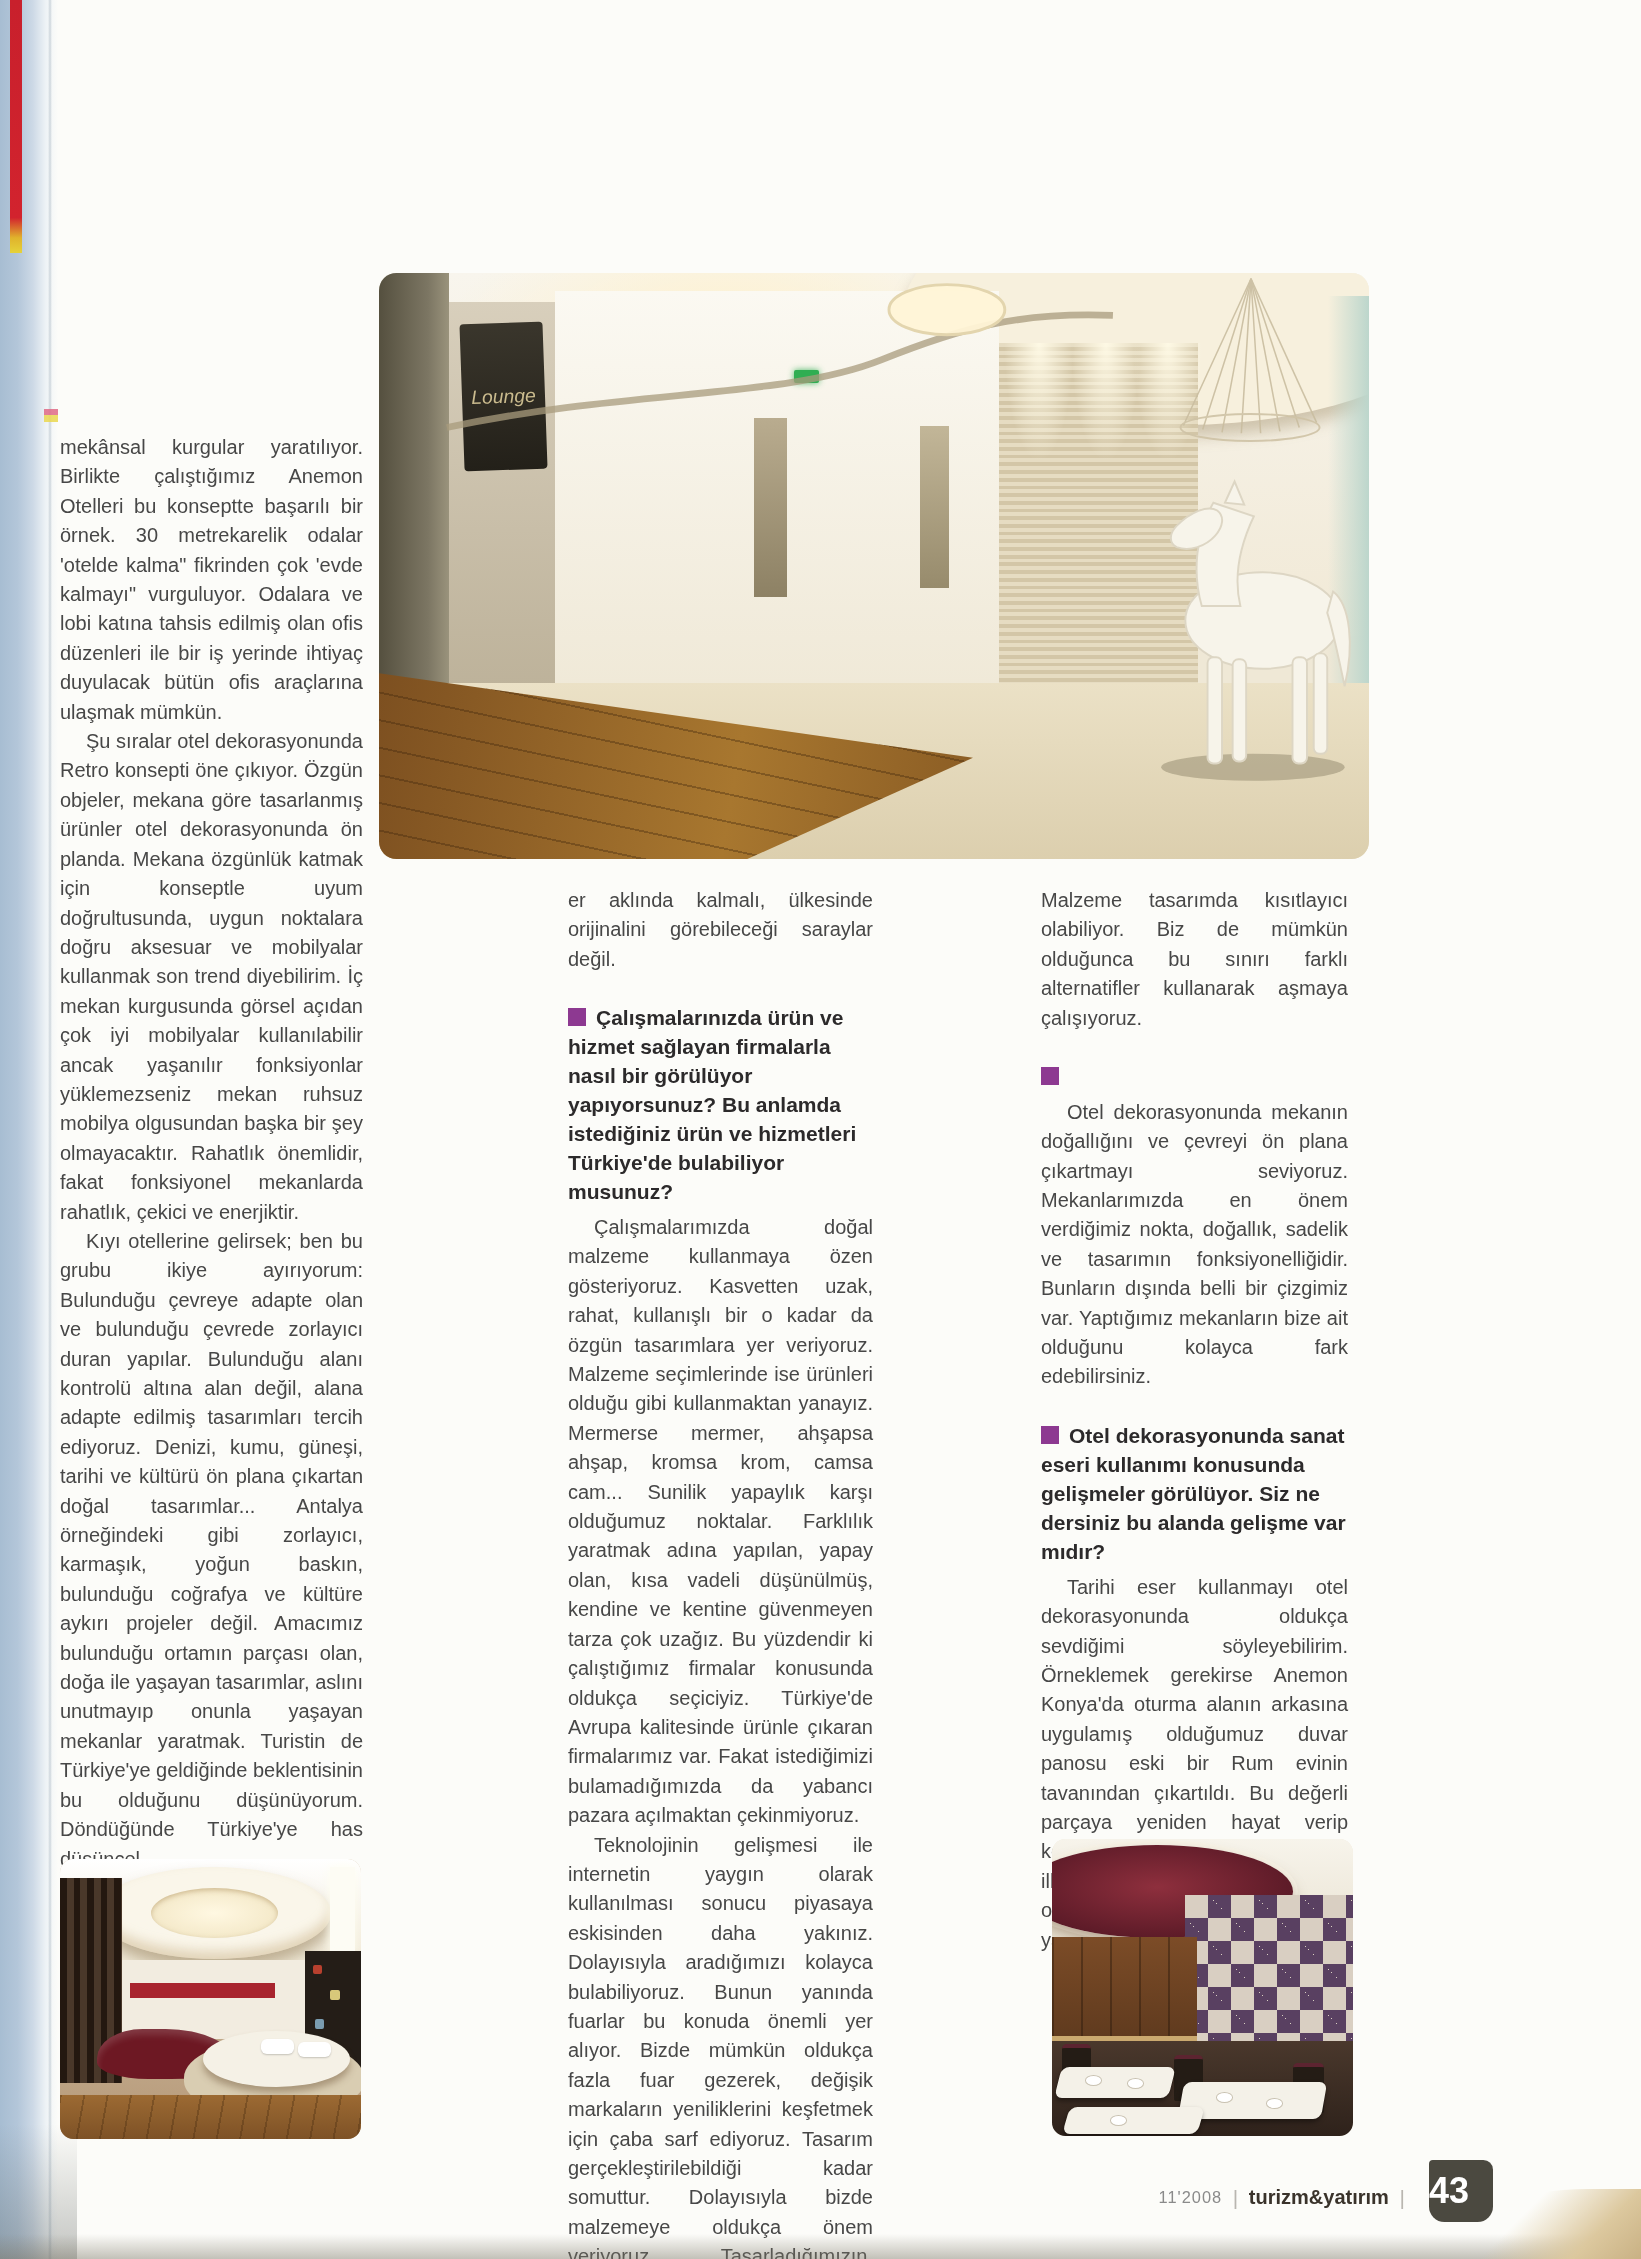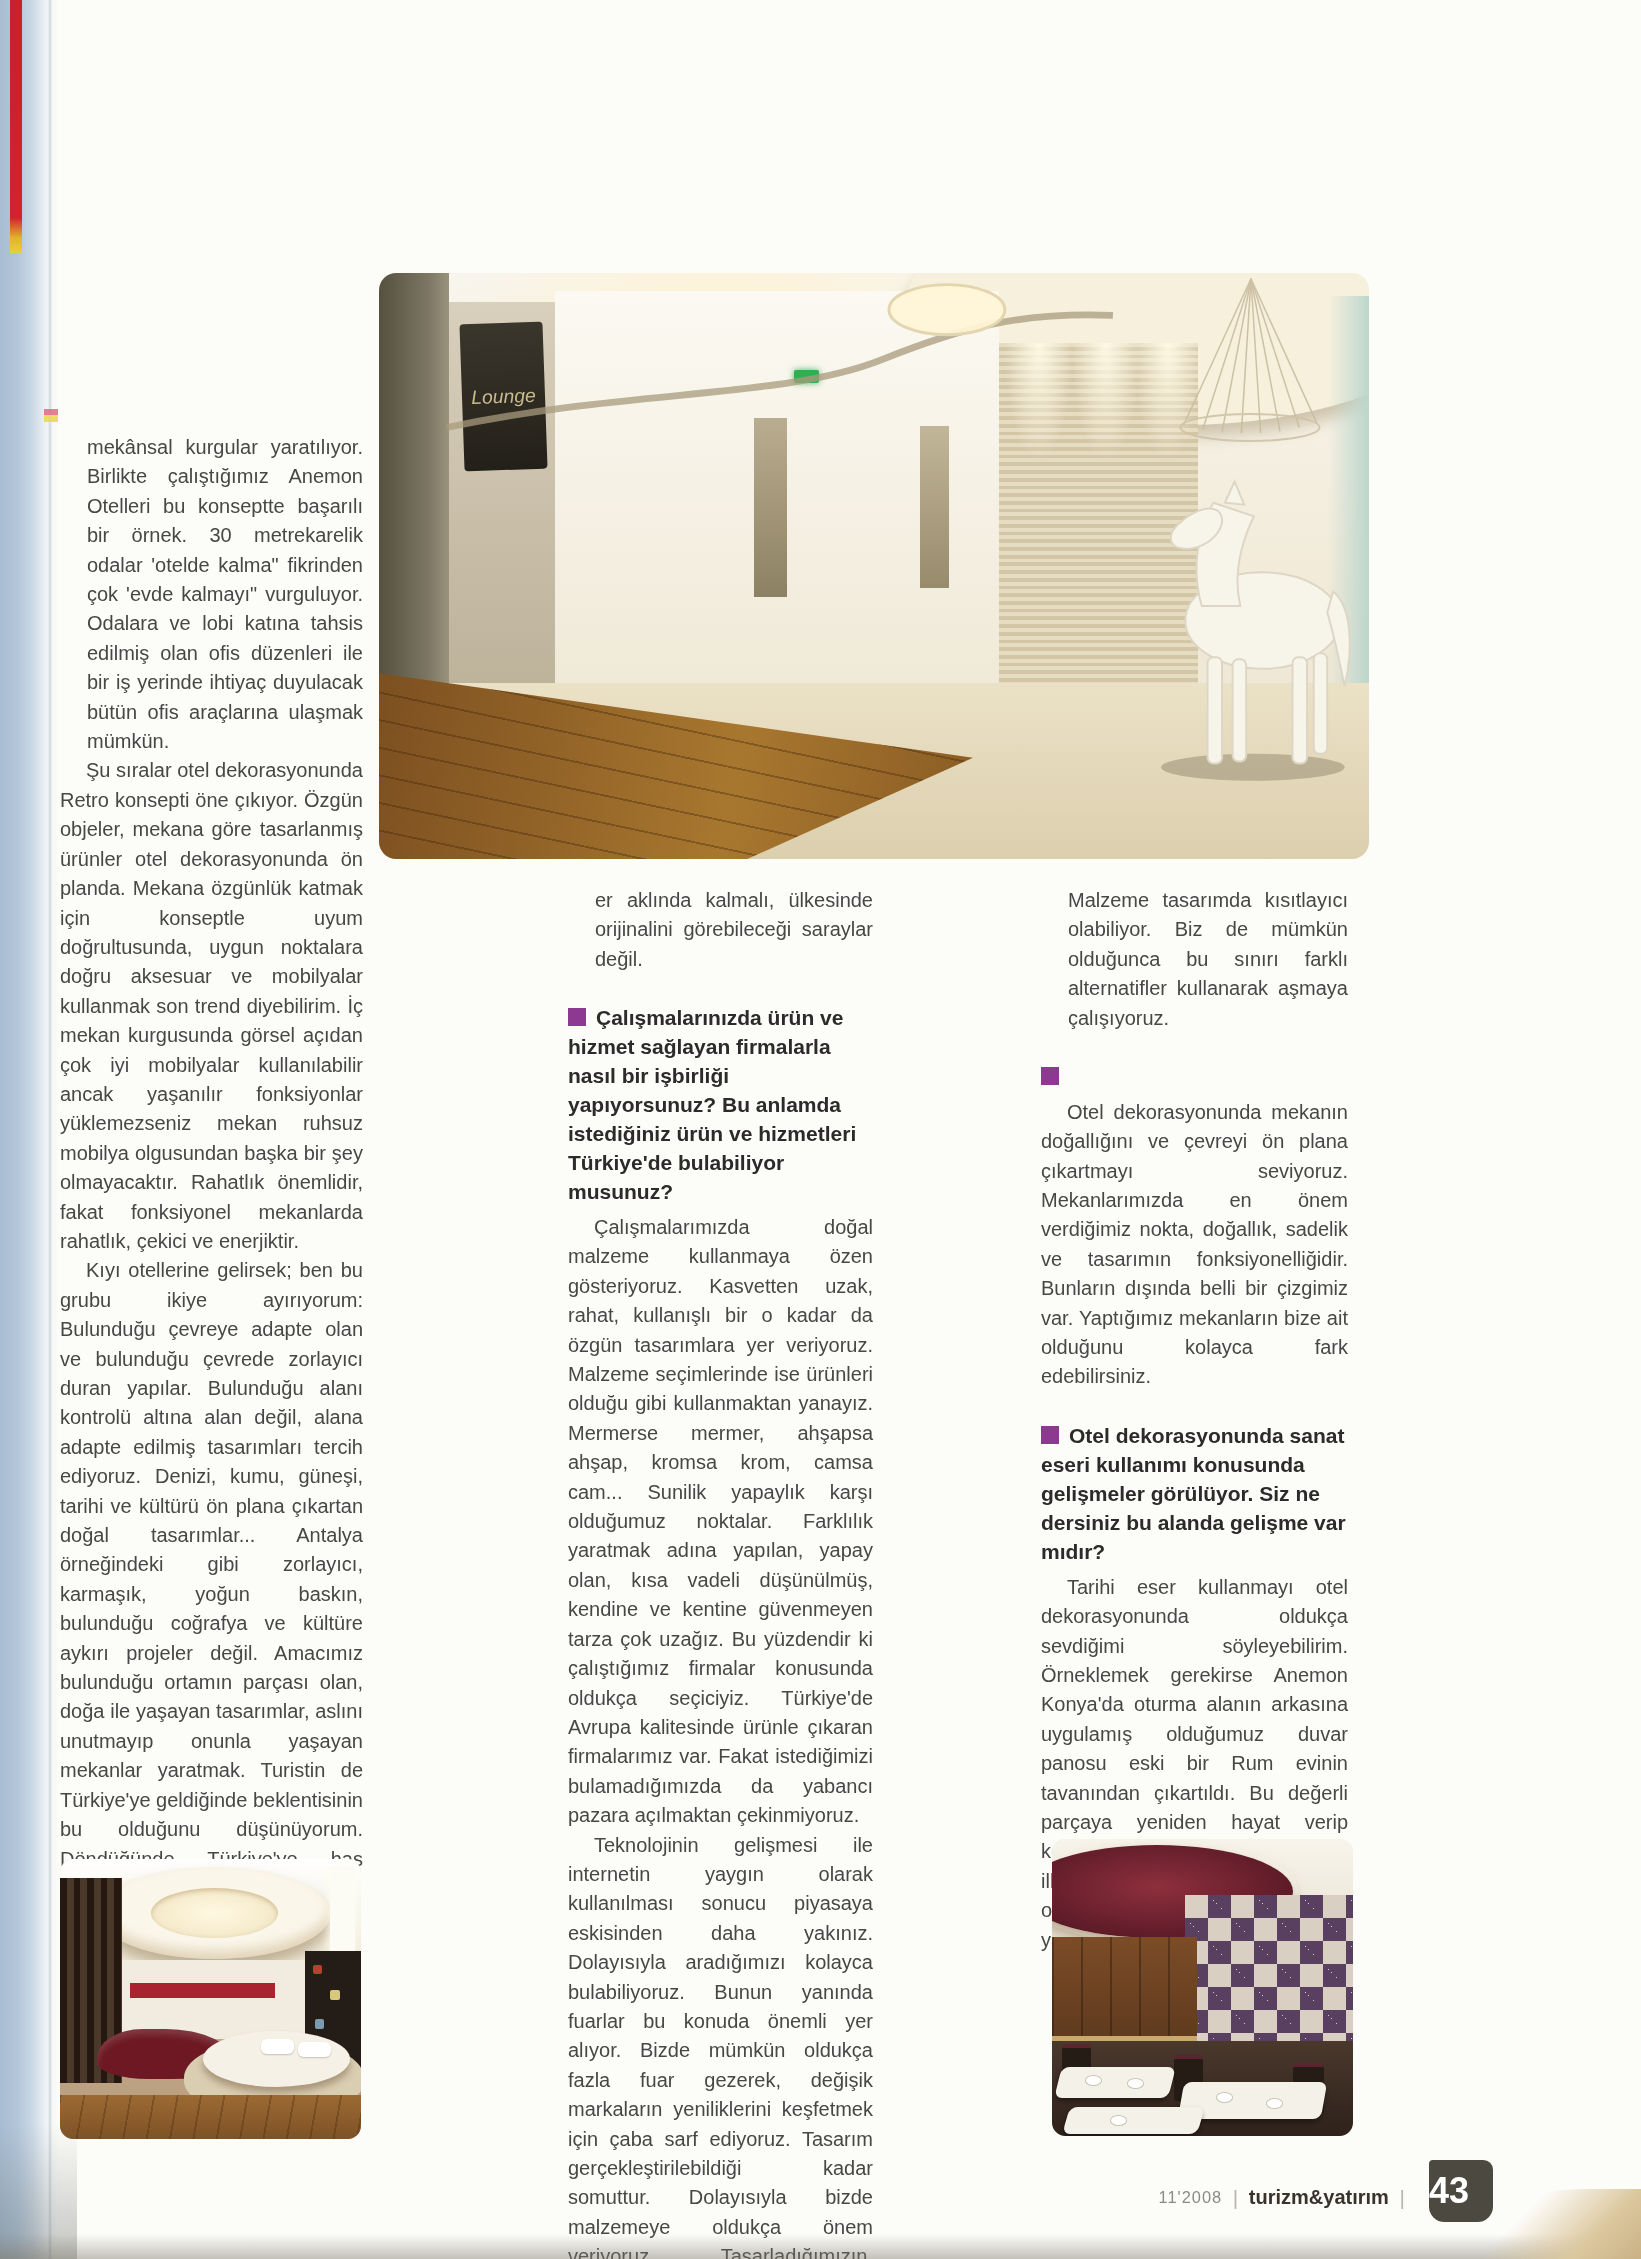--- a/index.html
+++ b/index.html
@@ -24,21 +24,21 @@
     border-radius:70% 0 0 0;}
 
   
   .col{position:absolute;color:#474747;}
   .col1{left:60px;top:433px;width:303px;}
   .col2{left:568px;top:886px;width:305px;}
   .col3{left:1041px;top:886px;width:307px;}
   .body{font-size:20px;line-height:29.4px;text-align:justify;margin:0;color:#474747;}
   .body.indent{text-indent:26px;}
   .q{font-size:21px;line-height:29px;font-weight:bold;color:#2c2a2b;margin:29px 0 6.8px 0;text-align:left;}
-  .col > :first-child{margin-top:0;margin-left:27px;}
+  .col > :first-child{margin-top:0;}
   .sq{display:inline-block;width:18.3px;height:18.3px;background:#8d3991;margin-right:9.7px;vertical-align:-1px;}
 
   
   .footer{position:absolute;left:0;top:2160px;width:1493px;display:flex;justify-content:flex-end;align-items:center;}
   .issue{font-size:16.4px;color:#8a8a8a;letter-spacing:1px;align-self:center;margin-top:13.5px;}
   .sep{color:#b9b6b0;font-size:21px;margin:13.5px 10.6px 0 10.6px;font-weight:normal;}
   .mag{font-size:20px;font-weight:bold;color:#3a332b;margin-top:13.5px;}
   .pagenum{width:64px;height:62px;margin-left:13.5px;background:#4b4940;border-radius:3.9px 9.7px 15.4px 15.4px;
     color:#ffffff;font-size:36px;font-weight:bold;display:flex;align-items:center;justify-content:flex-start;}
 
@@ -188,21 +188,21 @@
   </div>
 
   <div class="col col1">
     <p class="body">mekânsal kurgular yaratılıyor. Birlikte çalıştığımız Anemon Otelleri bu konseptte başarılı bir örnek. 30 metrekarelik odalar 'otelde kalma" fikrinden çok 'evde kalmayı" vurguluyor. Odalara ve lobi katına tahsis edilmiş olan ofis düzenleri ile bir iş yerinde ihtiyaç duyulacak bütün ofis araçlarına ulaşmak mümkün.</p>
     <p class="body indent">Şu sıralar otel dekorasyonunda Retro konsepti öne çıkıyor. Özgün objeler, mekana göre tasarlanmış ürünler otel dekorasyonunda ön planda. Mekana özgünlük katmak için konseptle uyum doğrultusunda, uygun noktalara doğru aksesuar ve mobilyalar kullanmak son trend diyebilirim. İç mekan kurgusunda görsel açıdan çok iyi mobilyalar kullanılabilir ancak yaşanılır fonksiyonlar yüklemezseniz mekan ruhsuz mobilya olgusundan başka bir şey olmayacaktır. Rahatlık önemlidir, fakat fonksiyonel mekanlarda rahatlık, çekici ve enerjiktir.</p>
     <p class="body indent">Kıyı otellerine gelirsek; ben bu grubu ikiye ayırıyorum: Bulunduğu çevreye adapte olan ve bulunduğu çevrede zorlayıcı duran yapılar. Bulunduğu alanı kontrolü altına alan değil, alana adapte edilmiş tasarımları tercih ediyoruz. Denizi, kumu, güneşi, tarihi ve kültürü ön plana çıkartan doğal tasarımlar... Antalya örneğindeki gibi zorlayıcı, karmaşık, yoğun baskın, bulunduğu coğrafya ve kültüre aykırı projeler değil. Amacımız bulunduğu ortamın parçası olan, doğa ile yaşayan tasarımlar, aslını unutmayıp onunla yaşayan mekanlar yaratmak. Turistin de Türkiye'ye geldiğinde beklentisinin bu olduğunu düşünüyorum. Döndüğünde Türkiye'ye has düşüncel-</p>
   </div>
 
   <div class="col col2">
     <p class="body">er aklında kalmalı, ülkesinde orijinalini görebileceği saraylar değil.</p>
-    <h3 class="q"><span class="sq"></span><span>Çalışmalarınızda ürün ve hizmet sağlayan firmalarla nasıl bir işbirliği yapıyorsunuz? Bu anlamda istediğiniz ürün ve hizmetleri Türkiye'de bulabiliyor musunuz?</span></h3>
+    <h3 class="q"><span class="sq"></span><span>Çalışmalarınızda ürün ve hizmet sağlayan firmalarla nasıl bir görülüyor yapıyorsunuz? Bu anlamda istediğiniz ürün ve hizmetleri Türkiye'de bulabiliyor musunuz?</span></h3>
     <p class="body indent">Çalışmalarımızda doğal malzeme kullanmaya özen gösteriyoruz. Kasvetten uzak, rahat, kullanışlı bir o kadar da özgün tasarımlara yer veriyoruz. Malzeme seçimlerinde ise ürünleri olduğu gibi kullanmaktan yanayız. Mermerse mermer, ahşapsa ahşap, kromsa krom, camsa cam... Sunilik yapaylık karşı olduğumuz noktalar. Farklılık yaratmak adına yapılan, yapay olan, kısa vadeli düşünülmüş, kendine ve kentine güvenmeyen tarza çok uzağız. Bu yüzdendir ki çalıştığımız firmalar konusunda oldukça seçiciyiz. Türkiye'de Avrupa kalitesinde ürünle çıkaran firmalarımız var. Fakat istediğimizi bulamadığımızda da yabancı pazara açılmaktan çekinmiyoruz.</p>
     <p class="body indent">Teknolojinin gelişmesi ile internetin yaygın olarak kullanılması sonucu piyasaya eskisinden daha yakınız. Dolayısıyla aradığımızı kolayca bulabiliyoruz. Bunun yanında fuarlar bu konuda önemli yer alıyor. Bizde mümkün oldukça fazla fuar gezerek, değişik markaların yeniliklerini keşfetmek için çaba sarf ediyoruz. Tasarım gerçekleştirilebildiği kadar somuttur. Dolayısıyla bizde malzemeye oldukça önem veriyoruz. Tasarladığımızın, tasarımdaki hali ile gerçekleştirmeye özen gösteriyoruz.</p>
   </div>
 
   <div class="col col3">
     <p class="body">Malzeme tasarımda kısıtlayıcı olabiliyor. Biz de mümkün olduğunca bu sınırı farklı alternatifler kullanarak aşmaya çalışıyoruz.</p>
     <h3 class="q"><span class="sq"></span></h3>
     <p class="body indent">Otel dekorasyonunda mekanın doğallığını ve çevreyi ön plana çıkartmayı seviyoruz. Mekanlarımızda en önem verdiğimiz nokta, doğallık, sadelik ve tasarımın fonksiyonelliğidir. Bunların dışında belli bir çizgimiz var. Yaptığımız mekanların bize ait olduğunu kolayca fark edebilirsiniz.</p>
     <h3 class="q"><span class="sq"></span><span>Otel dekorasyonunda sanat eseri kullanımı konusunda gelişmeler görülüyor. Siz ne dersiniz bu alanda gelişme var mıdır?</span></h3>
     <p class="body indent">Tarihi eser kullanmayı otel dekorasyonunda oldukça sevdiğimi söyleyebilirim. Örneklemek gerekirse Anemon Konya'da oturma alanın arkasına uygulamış olduğumuz duvar panosu eski bir Rum evinin tavanından çıkartıldı. Bu değerli parçaya yeniden hayat verip konsepte adapte ettik. Oldukça ilham verici oldu. Burada doğal olana fonksiyon yüklemesi yaparak özgünlük kattık.</p>

